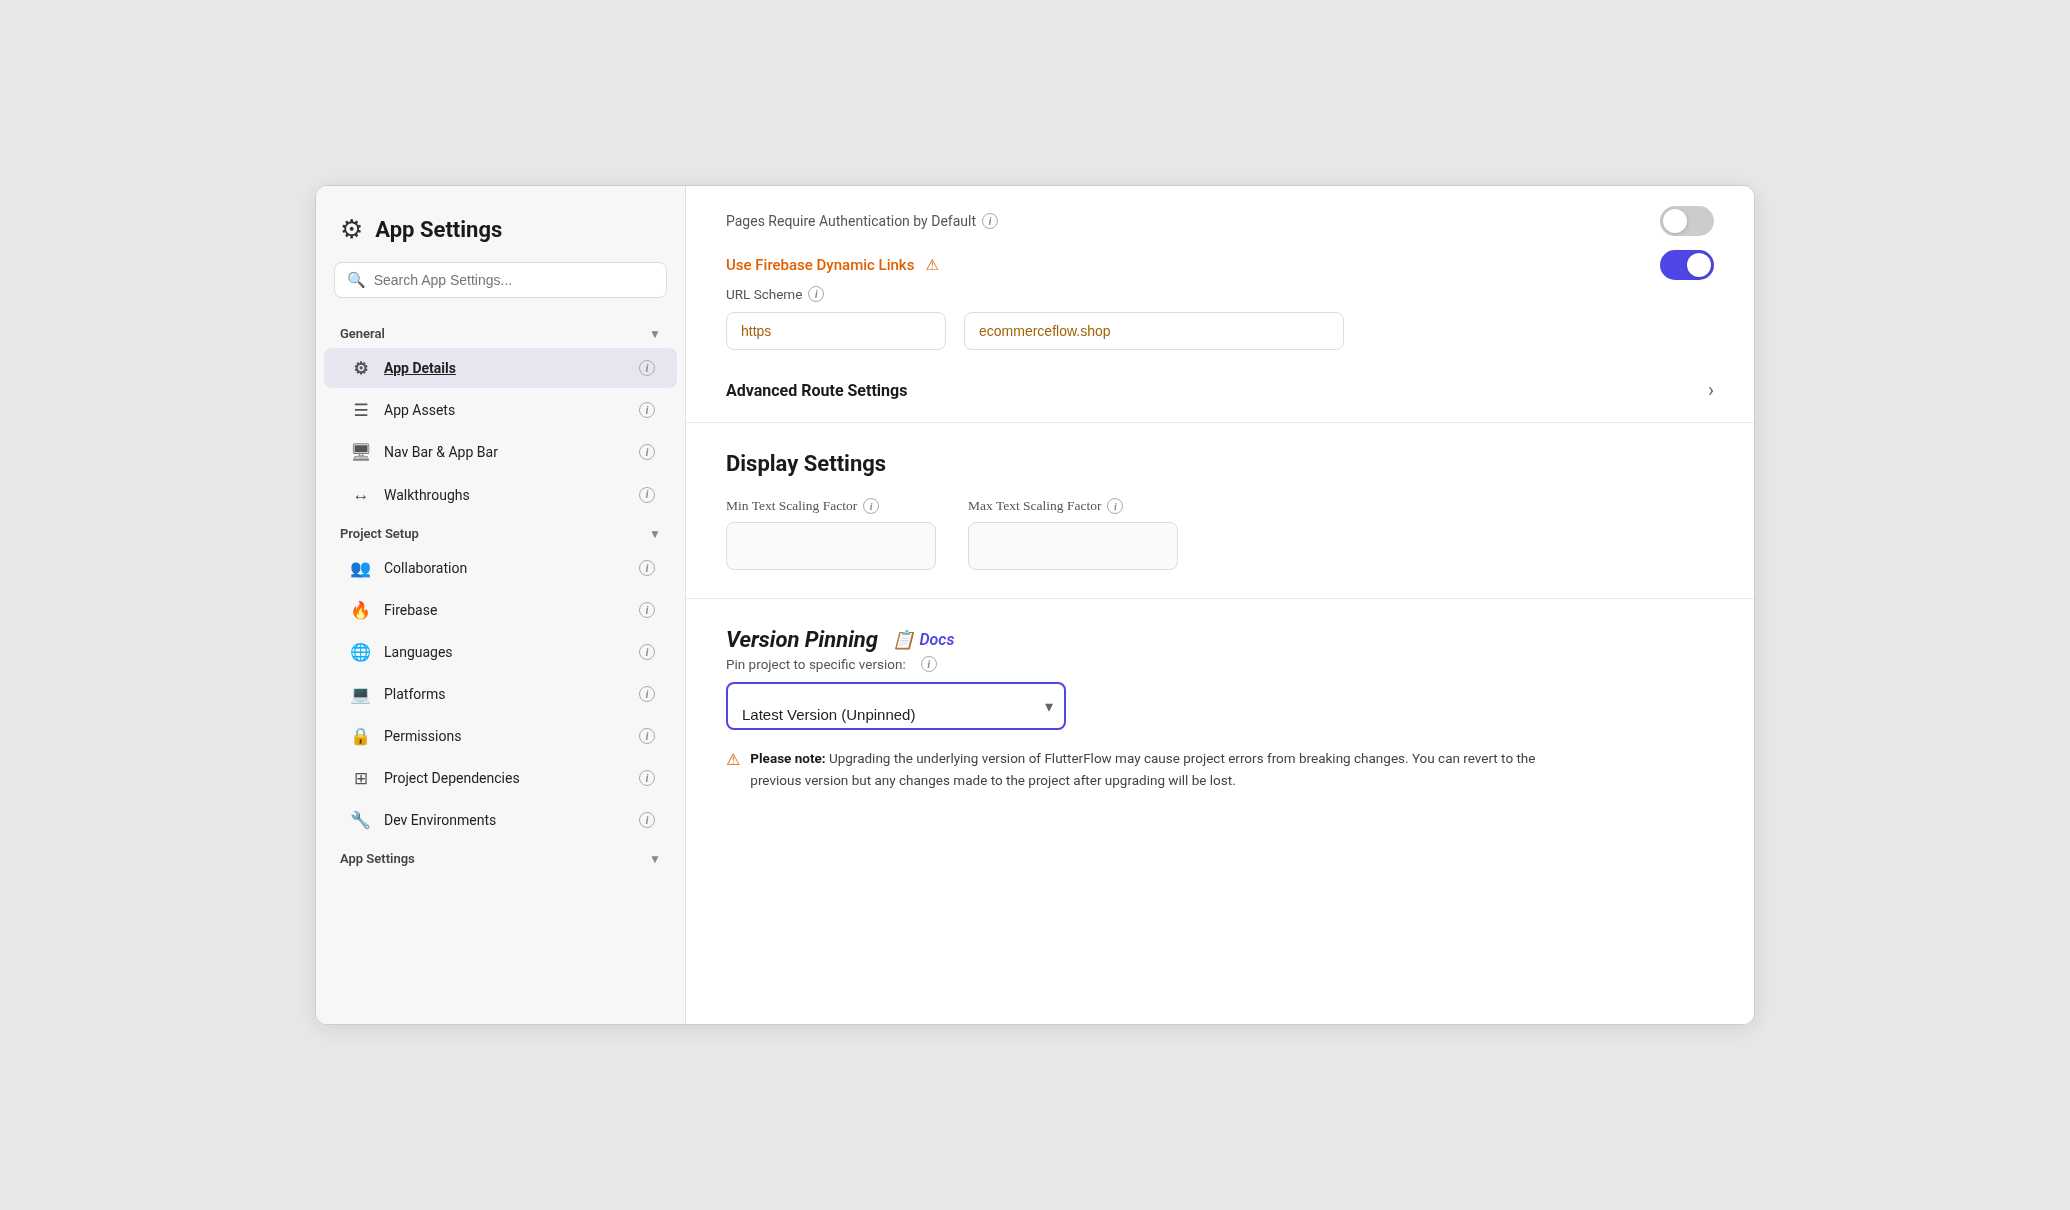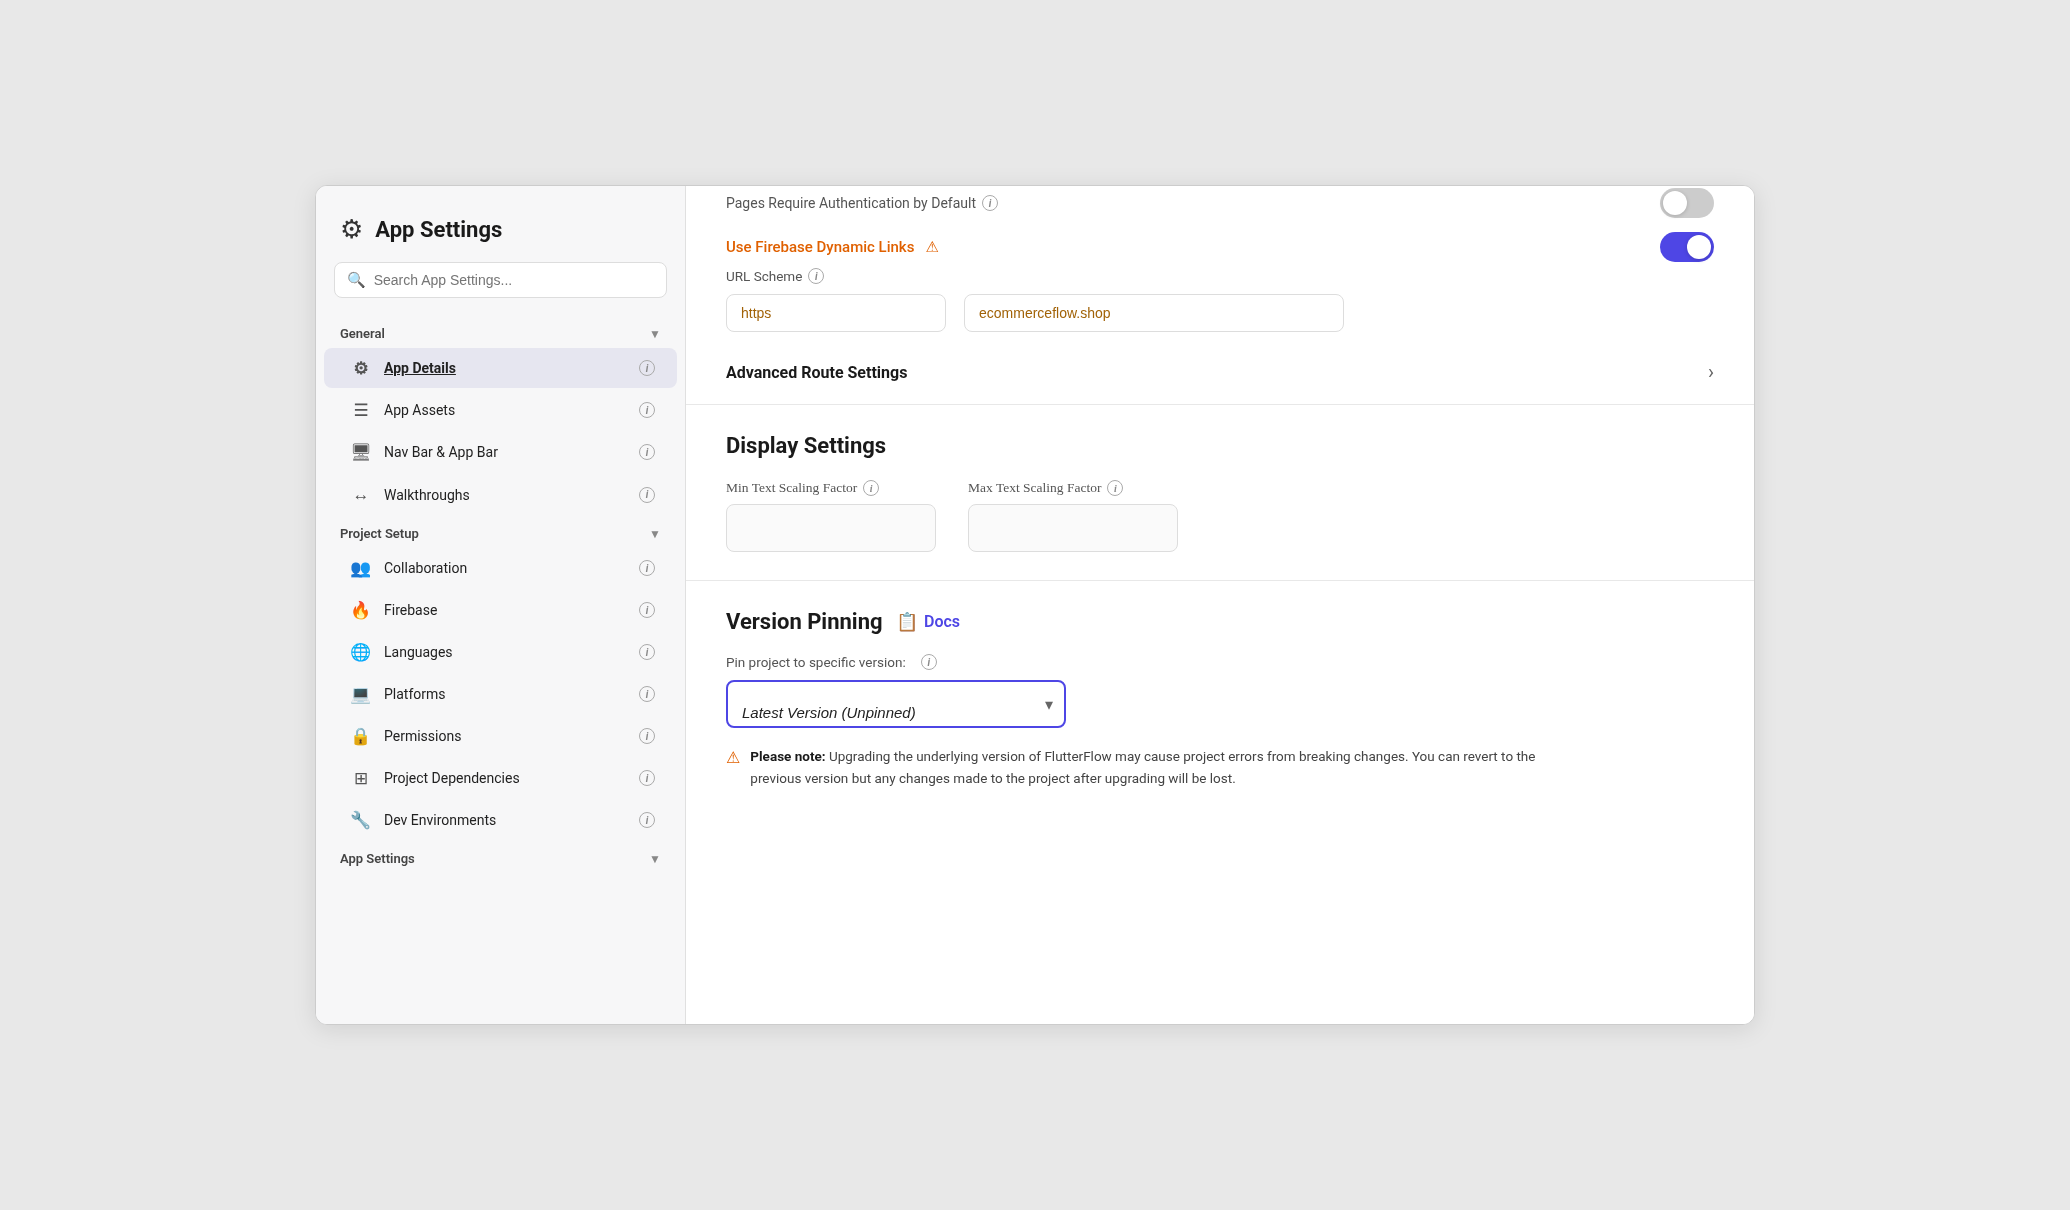--- a/index.html
+++ b/index.html
@@ -132,21 +132,21 @@
     }
     .section-block {
       border-bottom: 1.5px solid #e8e8e8;
       padding: 28px 40px 28px 40px;
     }
     .section-block:last-child {
       border-bottom: none;
     }
     
     .top-partial {
-      padding: 2px 40px 18px 40px;
+      padding: 20px 40px 18px 40px;
       border-bottom: 1.5px solid #e8e8e8;
     }
     .pages-auth-row {
       display: flex;
       align-items: center;
       justify-content: space-between;
       margin-bottom: 14px;
     }
     .pages-auth-label {
       font-size: 14px;
@@ -283,21 +283,22 @@
       padding: 10px 14px;
       font-size: 14px;
       outline: none;
       background: #fafafa;
     }
     
     .version-pinning-header {
       display: flex;
       align-items: center;
       gap: 14px;
-      margin-bottom: 20px;
+      margin-bottom: 4px;
+      font-style: italic;
     }
     .version-docs-link {
       font-size: 16px;
       font-weight: 600;
       color: #4e46e5;
       text-decoration: none;
       display: flex;
       align-items: center;
       gap: 5px;
     }
@@ -324,21 +325,20 @@
       border: 2px solid #4e46e5;
       border-radius: 8px;
       padding: 16px 40px 0 14px;
       font-size: 15px;
       color: #222;
       background: #fff;
       appearance: none;
       -webkit-appearance: none;
       outline: none;
       cursor: pointer;
-      font-style: italic;
     }
     .version-select-chevron {
       position: absolute;
       right: 13px;
       top: 50%;
       transform: translateY(-50%);
       font-size: 16px;
       color: #666;
       pointer-events: none;
     }

